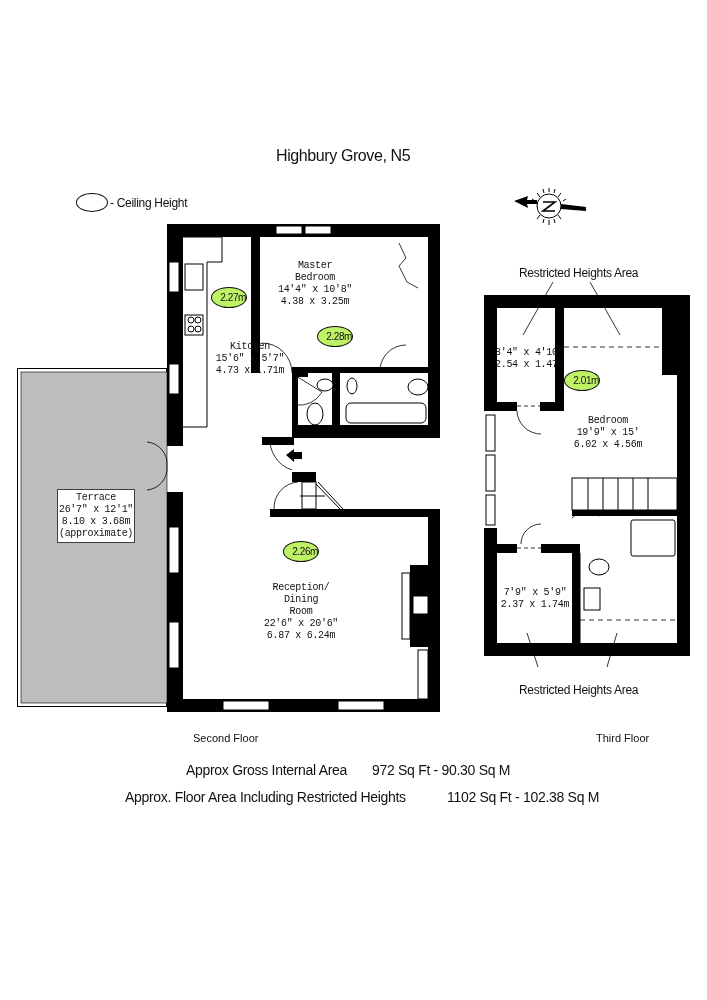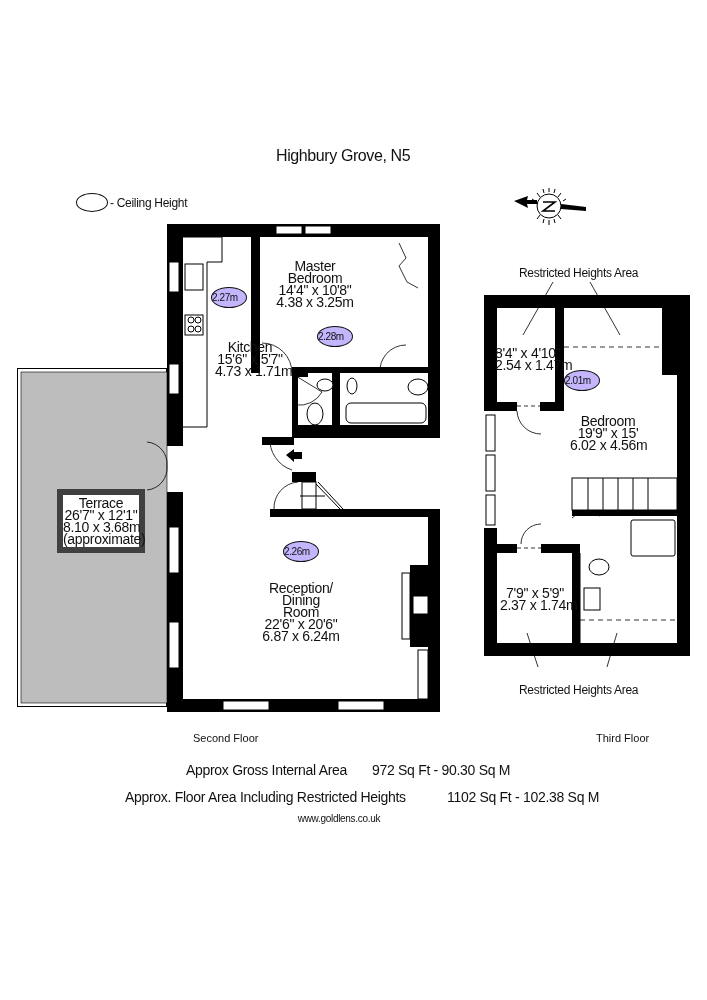--- a/index.html
+++ b/index.html
@@ -1,25 +1,25 @@
 <!DOCTYPE html>
 <html><head>
   <meta charset="utf-8">
   <style>
     html, body { margin:0; padding:0; background:#ffffff; }
     body { width:707px; height:1000px; position:relative; overflow:hidden;
            font-family:"Liberation Sans", sans-serif; color:#111; }
     .abs { position:absolute; white-space:nowrap; }
     .title { font-size:16px; letter-spacing:-0.4px; }
     .small { font-size:12px; letter-spacing:-0.3px; }
-    .room { font-size:14px; line-height:12px; text-align:center; letter-spacing:-0.3px; }
+    .room { font-size:10px; line-height:12px; text-align:center; letter-spacing:-0.3px;font-family:Liberation Mono, monospace; }
     .area { font-size:14px; letter-spacing:-0.3px; }
     .foot { font-size:10px; line-height:12px; text-align:center; letter-spacing:-0.3px; }
-    .oval { border:1px solid #111; border-radius:50%; font-size:10px; text-align:left;
-            line-height:19px; height:19px; background:#c4b5fd; letter-spacing:-0.4px; }
+    .oval { border:1px solid #111; border-radius:50%; font-size:10px; text-align:right;
+            line-height:19px; height:19px; background:#bef264; letter-spacing:-0.4px; }
     svg { position:absolute; left:0; top:0; }
   </style>
 </head>
 <body>
 
 <div class="abs title" style="left:276px; top:147px;">Highbury Grove, N5</div>
 
 <div class="abs" style="left:76px; top:193px; width:30px; height:17px; border:1px solid #111; border-radius:50%;"></div>
 <div class="abs small" style="left:110px; top:196px;">- Ceiling Height</div>
 
@@ -181,21 +181,21 @@
 </div>
 
 <div class="abs room" style="left:270px; top:260px; width:90px;">
   <div>Master</div>
   <div>Bedroom</div>
   <div>14'4" x 10'8"</div>
   <div>4.38 x 3.25m</div>
 </div>
 <div class="abs oval" style="left:317px; top:326px; width:34px;">2.28m</div>
 
-<div class="abs room" style="left:57px; top:489px; width:76px; background:#fff; border:6px solid #404040; padding:2px 0;">
+<div class="abs room" style="left:57px; top:489px; width:76px; background:#fff; border:1px solid #404040; padding:2px 0;">
   <div>Terrace</div>
   <div>26'7" x 12'1"</div>
   <div>8.10 x 3.68m</div>
   <div>(approximate)</div>
 </div>
 
 <div class="abs oval" style="left:283px; top:541px; width:34px;">2.26m</div>
 <div class="abs room" style="left:256px; top:582px; width:90px;">
   <div>Reception/</div>
   <div>Dining</div>
@@ -223,14 +223,13 @@
 
 <div class="abs" style="left:193px; top:732px; font-size:11px;">Second Floor</div>
 <div class="abs" style="left:557px; top:732px; font-size:11px;margin-left:39px;">Third Floor</div>
 
 <div class="abs area" style="left:186px; top:762px;">Approx Gross Internal Area</div>
 <div class="abs area" style="left:372px; top:762px;">972 Sq Ft - 90.30 Sq M</div>
 <div class="abs area" style="left:125px; top:789px;">Approx. Floor Area Including Restricted Heights</div>
 <div class="abs area" style="left:447px; top:789px;">1102 Sq Ft  -  102.38 Sq M</div>
 
 <div class="abs foot" style="left:204px; top:813px; width:270px;">
-  <div>www.goldlens.co.uk</div>
 </div>
 
 </body></html>

